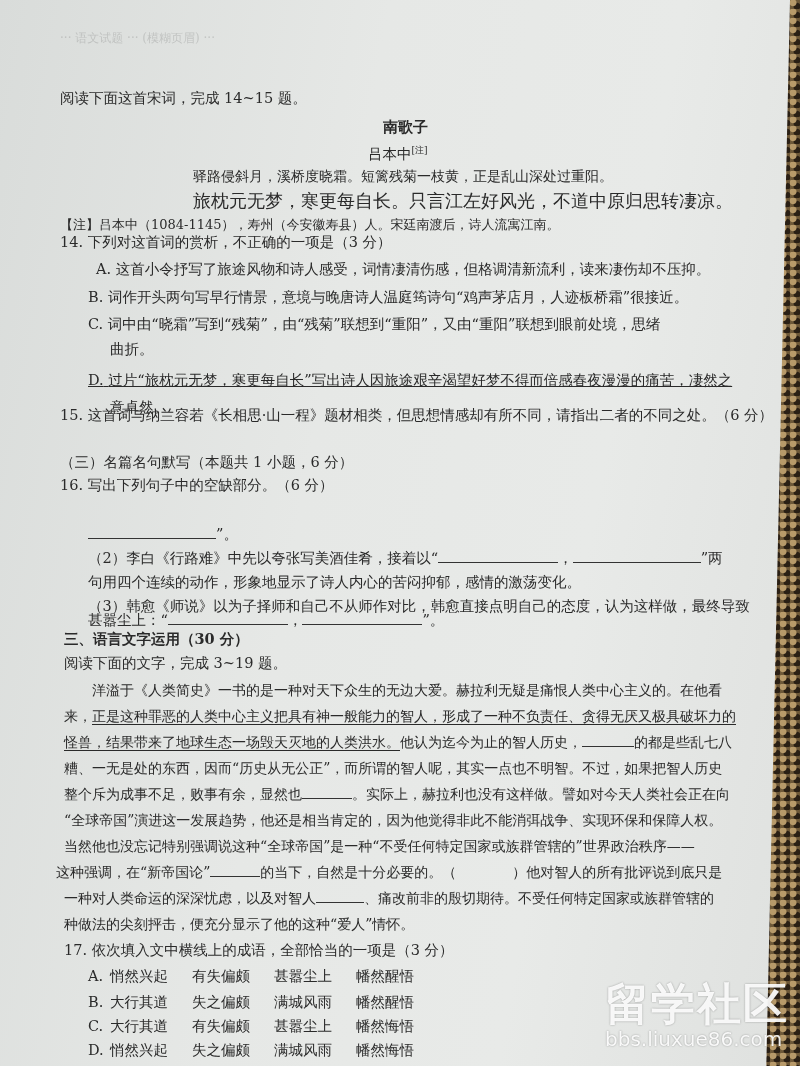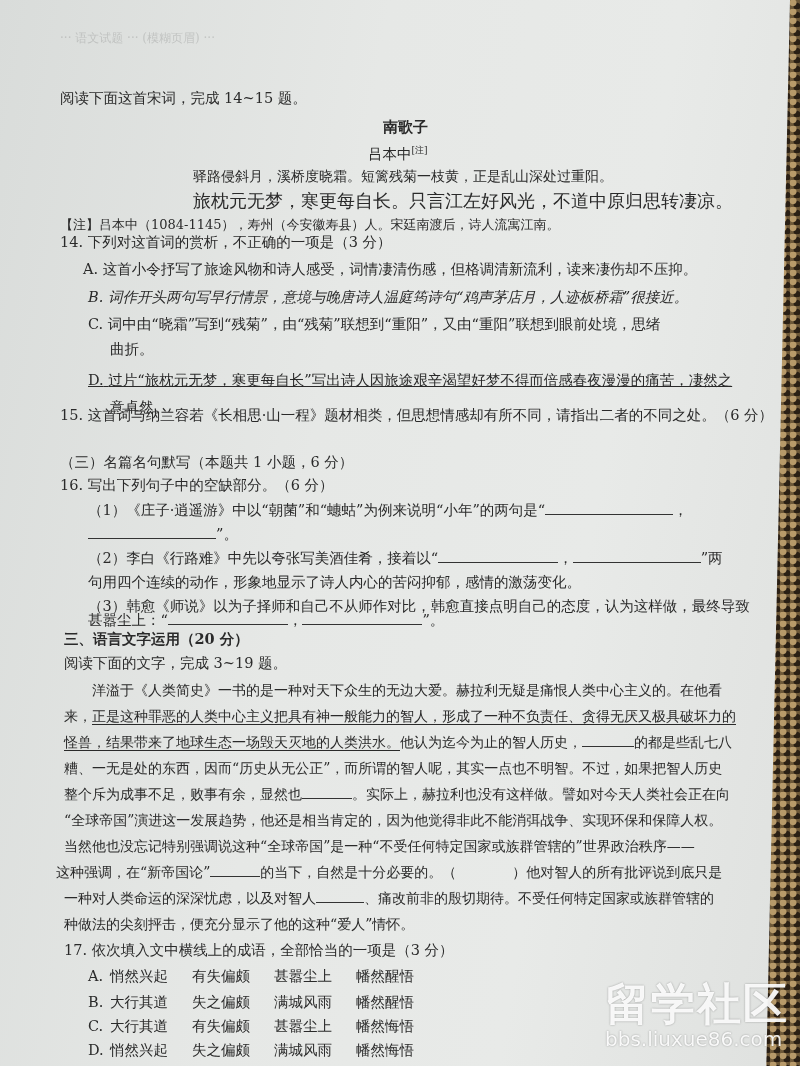--- a/index.html
+++ b/index.html
@@ -63,53 +63,50 @@
 
   <div class="line poem-title" style="left:383px; top:117px;">南歌子</div>
   <div class="line" style="left:368px; top:140px;">
     <span>吕本中</span><sup style="font-size:9px;">[注]</sup>
   </div>
   <div class="line" style="left:193px; top:166px; font-size:14px;">驿路侵斜月，溪桥度晓霜。短篱残菊一枝黄，正是乱山深处过重阳。</div>
   <div class="line" style="left:193px; top:191px; font-size:18px;">旅枕元无梦，寒更每自长。只言江左好风光，不道中原归思转凄凉。</div>
   <div class="line note" style="left:60px; top:215px;">【注】吕本中（1084-1145），寿州（今安徽寿县）人。宋廷南渡后，诗人流寓江南。</div>
 
   <div class="line" style="left:60px; top:232px;">14. 下列对这首词的赏析，不正确的一项是（3 分）</div>
-  <div class="line" style="left:83px; top:259px;"><span>A.</span> <span>这首小令抒写了旅途风物和诗人感受，词情凄清伤感，但格调清新流利，读来凄伤却不压抑。</span></div>
-  <div class="line" style="left:88px; top:287px;font-style:italic;"><span>B.</span> <span>词作开头两句写早行情景，意境与晚唐诗人温庭筠诗句“鸡声茅店月，人迹板桥霜”很接近。</span></div>
+  <div class="line" style="left:96px; top:259px;"><span>A.</span> <span>这首小令抒写了旅途风物和诗人感受，词情凄清伤感，但格调清新流利，读来凄伤却不压抑。</span></div>
+  <div class="line" style="left:88px; top:287px;"><span>B.</span> <span>词作开头两句写早行情景，意境与晚唐诗人温庭筠诗句“鸡声茅店月，人迹板桥霜”很接近。</span></div>
   <div class="line" style="left:88px; top:314px;"><span>C.</span> <span>词中由“晓霜”写到“残菊”，由“残菊”联想到“重阳”，又由“重阳”联想到眼前处境，思绪</span></div>
   <div class="line" style="left:110px; top:339px;">曲折。</div>
   <div class="line" style="left:88px; top:370px;text-decoration:underline;"><span>D.</span> <span>过片“旅枕元无梦，寒更每自长”写出诗人因旅途艰辛渴望好梦不得而倍感春夜漫漫的痛苦，凄然之</span></div>
   <div class="line" style="left:110px; top:397px;">意卓然。</div>
   <div class="line" style="left:60px; top:405px; top:405px;"></div>
   <div class="line" style="left:60px; top:404px; margin-top:0;"></div>
   <div class="line" style="left:60px; top:405px;">15. 这首词与纳兰容若《长相思·山一程》题材相类，但思想情感却有所不同，请指出二者的不同之处。（6 分）</div>
 
   <div class="line" style="left:60px; top:452px;">（三）名篇名句默写（本题共 1 小题，6 分）</div>
   <div class="line" style="left:60px; top:475px;">16. 写出下列句子中的空缺部分。（6 分）</div>
 
-  <div class="line" style="left:88px; top:500px;">
-    <span>（1）《庄子·逍遥游》中以“朝菌”和“蟪蛄”为例来说明“小年”的两句是“</span><span class="blank" style="width:128px;"></span><span>，</span>
-  </div>
   <div class="line" style="left:88px; top:524px;">
     <span class="blank" style="width:128px;"></span><span>”。</span>
   </div>
 
   <div class="line" style="left:88px; top:548px;">
     <span>（2）李白《行路难》中先以夸张写美酒佳肴，接着以“</span><span class="blank" style="width:120px;"></span><span>，</span><span class="blank" style="width:128px;"></span><span>”两</span>
   </div>
   <div class="line" style="left:88px; top:572px;">句用四个连续的动作，形象地显示了诗人内心的苦闷抑郁，感情的激荡变化。</div>
 
   <div class="line" style="left:88px; top:596px;">（3）韩愈《师说》以为子择师和自己不从师作对比，韩愈直接点明自己的态度，认为这样做，最终导致</div>
   <div class="line" style="left:88px; top:620px; top:608px;"></div>
 
   <div class="line" style="left:88px; top:610px;">
     <span>甚嚣尘上：“</span><span class="blank" style="width:120px;"></span><span>，</span><span class="blank" style="width:120px;"></span><span>”。</span>
   </div>
 
-  <div class="line bold" style="left:64px; top:629px;">三、语言文字运用（20 分）</div>
+  <div class="line bold" style="left:64px; top:629px;">三、语言文字运用（30 分）</div>
   <div class="line" style="left:64px; top:653px;">阅读下面的文字，完成 3~19 题。</div>
 
   <div class="line" style="left:92px; top:680px; font-size:14px;">洋溢于《人类简史》一书的是一种对天下众生的无边大爱。赫拉利无疑是痛恨人类中心主义的。在他看</div>
   <div class="line" style="left:64px; top:706px; font-size:14px;"><span>来，</span><span class="u">正是这种罪恶的人类中心主义把具有神一般能力的智人，形成了一种不负责任、贪得无厌又极具破坏力的</span></div>
   <div class="line" style="left:64px; top:758px; font-size:14px;">糟、一无是处的东西，因而“历史从无公正”，而所谓的智人呢，其实一点也不明智。不过，如果把智人历史</div>
   <div class="line" style="left:64px; top:732px; font-size:14px;"><span class="u">怪兽，结果带来了地球生态一场毁天灭地的人类洪水。</span><span>他认为迄今为止的智人历史，</span><span class="blank" style="width:52px;"></span><span>的都是些乱七八</span></div>
   <div class="line" style="left:64px; top:784px; font-size:14px;"><span>整个斥为成事不足，败事有余，显然也</span><span class="blank" style="width:50px;"></span><span>。实际上，赫拉利也没有这样做。譬如对今天人类社会正在向</span></div>
   <div class="line" style="left:64px; top:810px; font-size:14px;">“全球帝国”演进这一发展趋势，他还是相当肯定的，因为他觉得非此不能消弭战争、实现环保和保障人权。</div>
   <div class="line" style="left:64px; top:836px; font-size:14px;">当然他也没忘记特别强调说这种“全球帝国”是一种“不受任何特定国家或族群管辖的”世界政治秩序——</div>
   <div class="line" style="left:56px; top:862px; font-size:14px;"><span>这种强调，在“新帝国论”</span><span class="blank" style="width:50px;"></span><span>的当下，自然是十分必要的。（　　　　）他对智人的所有批评说到底只是</span></div>

